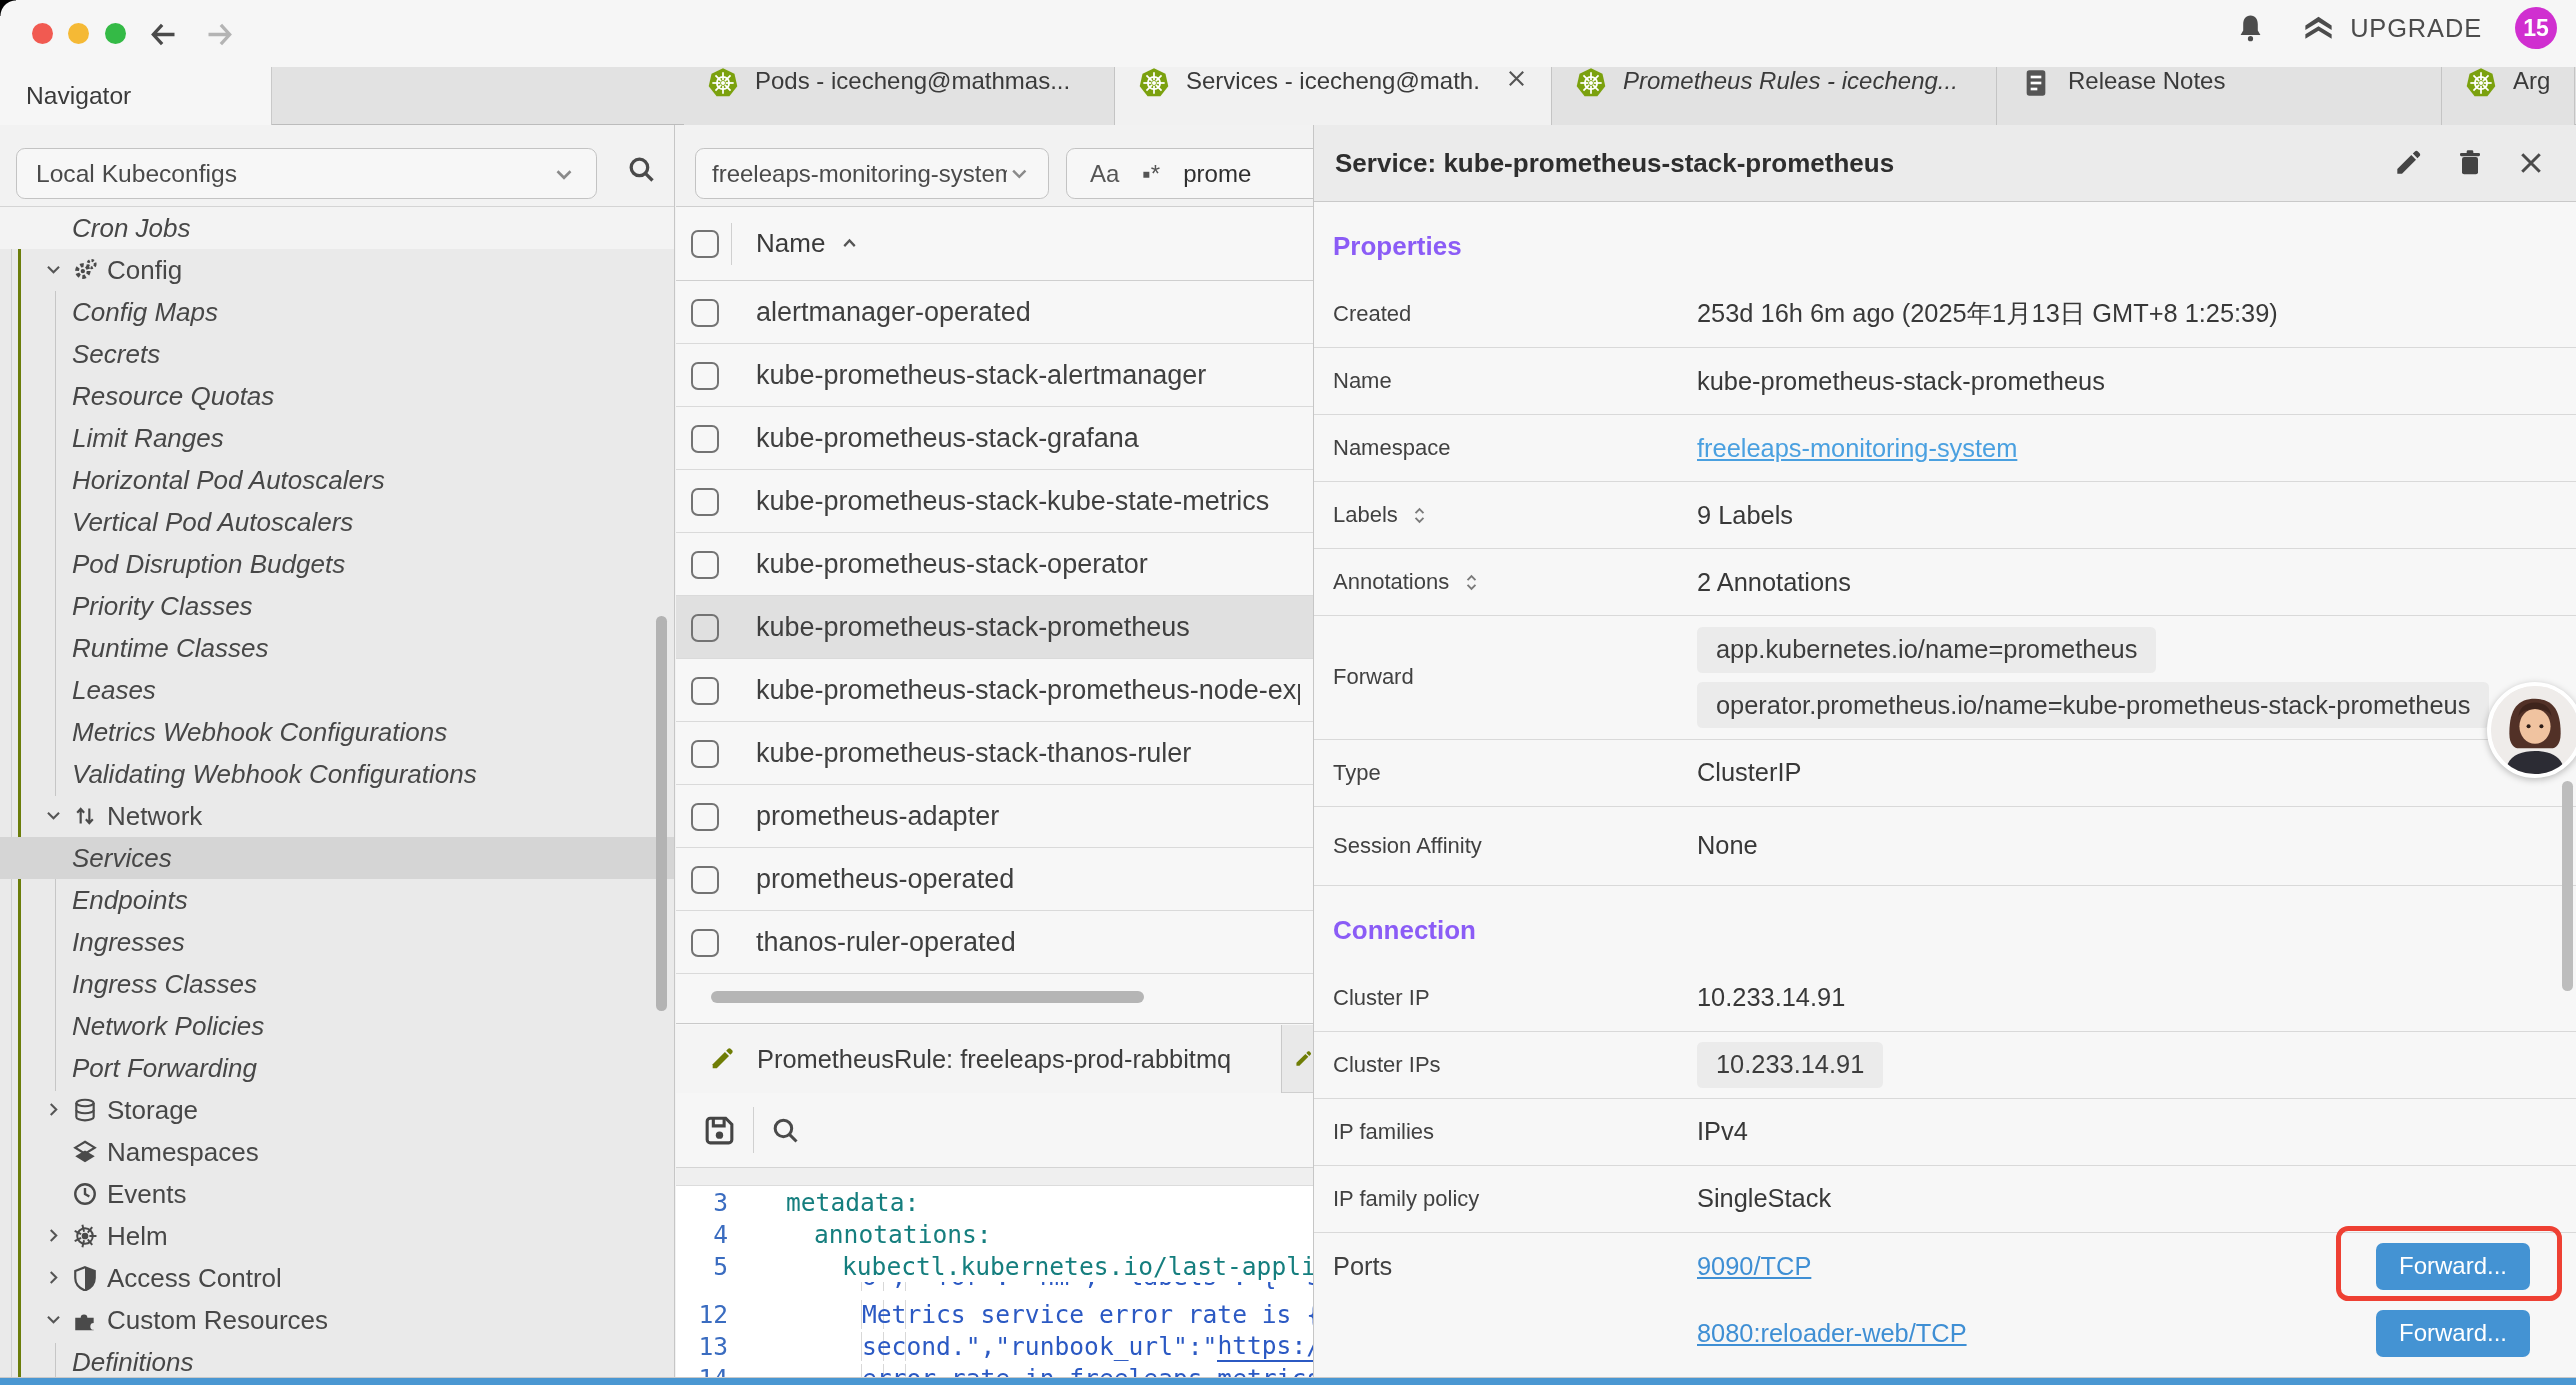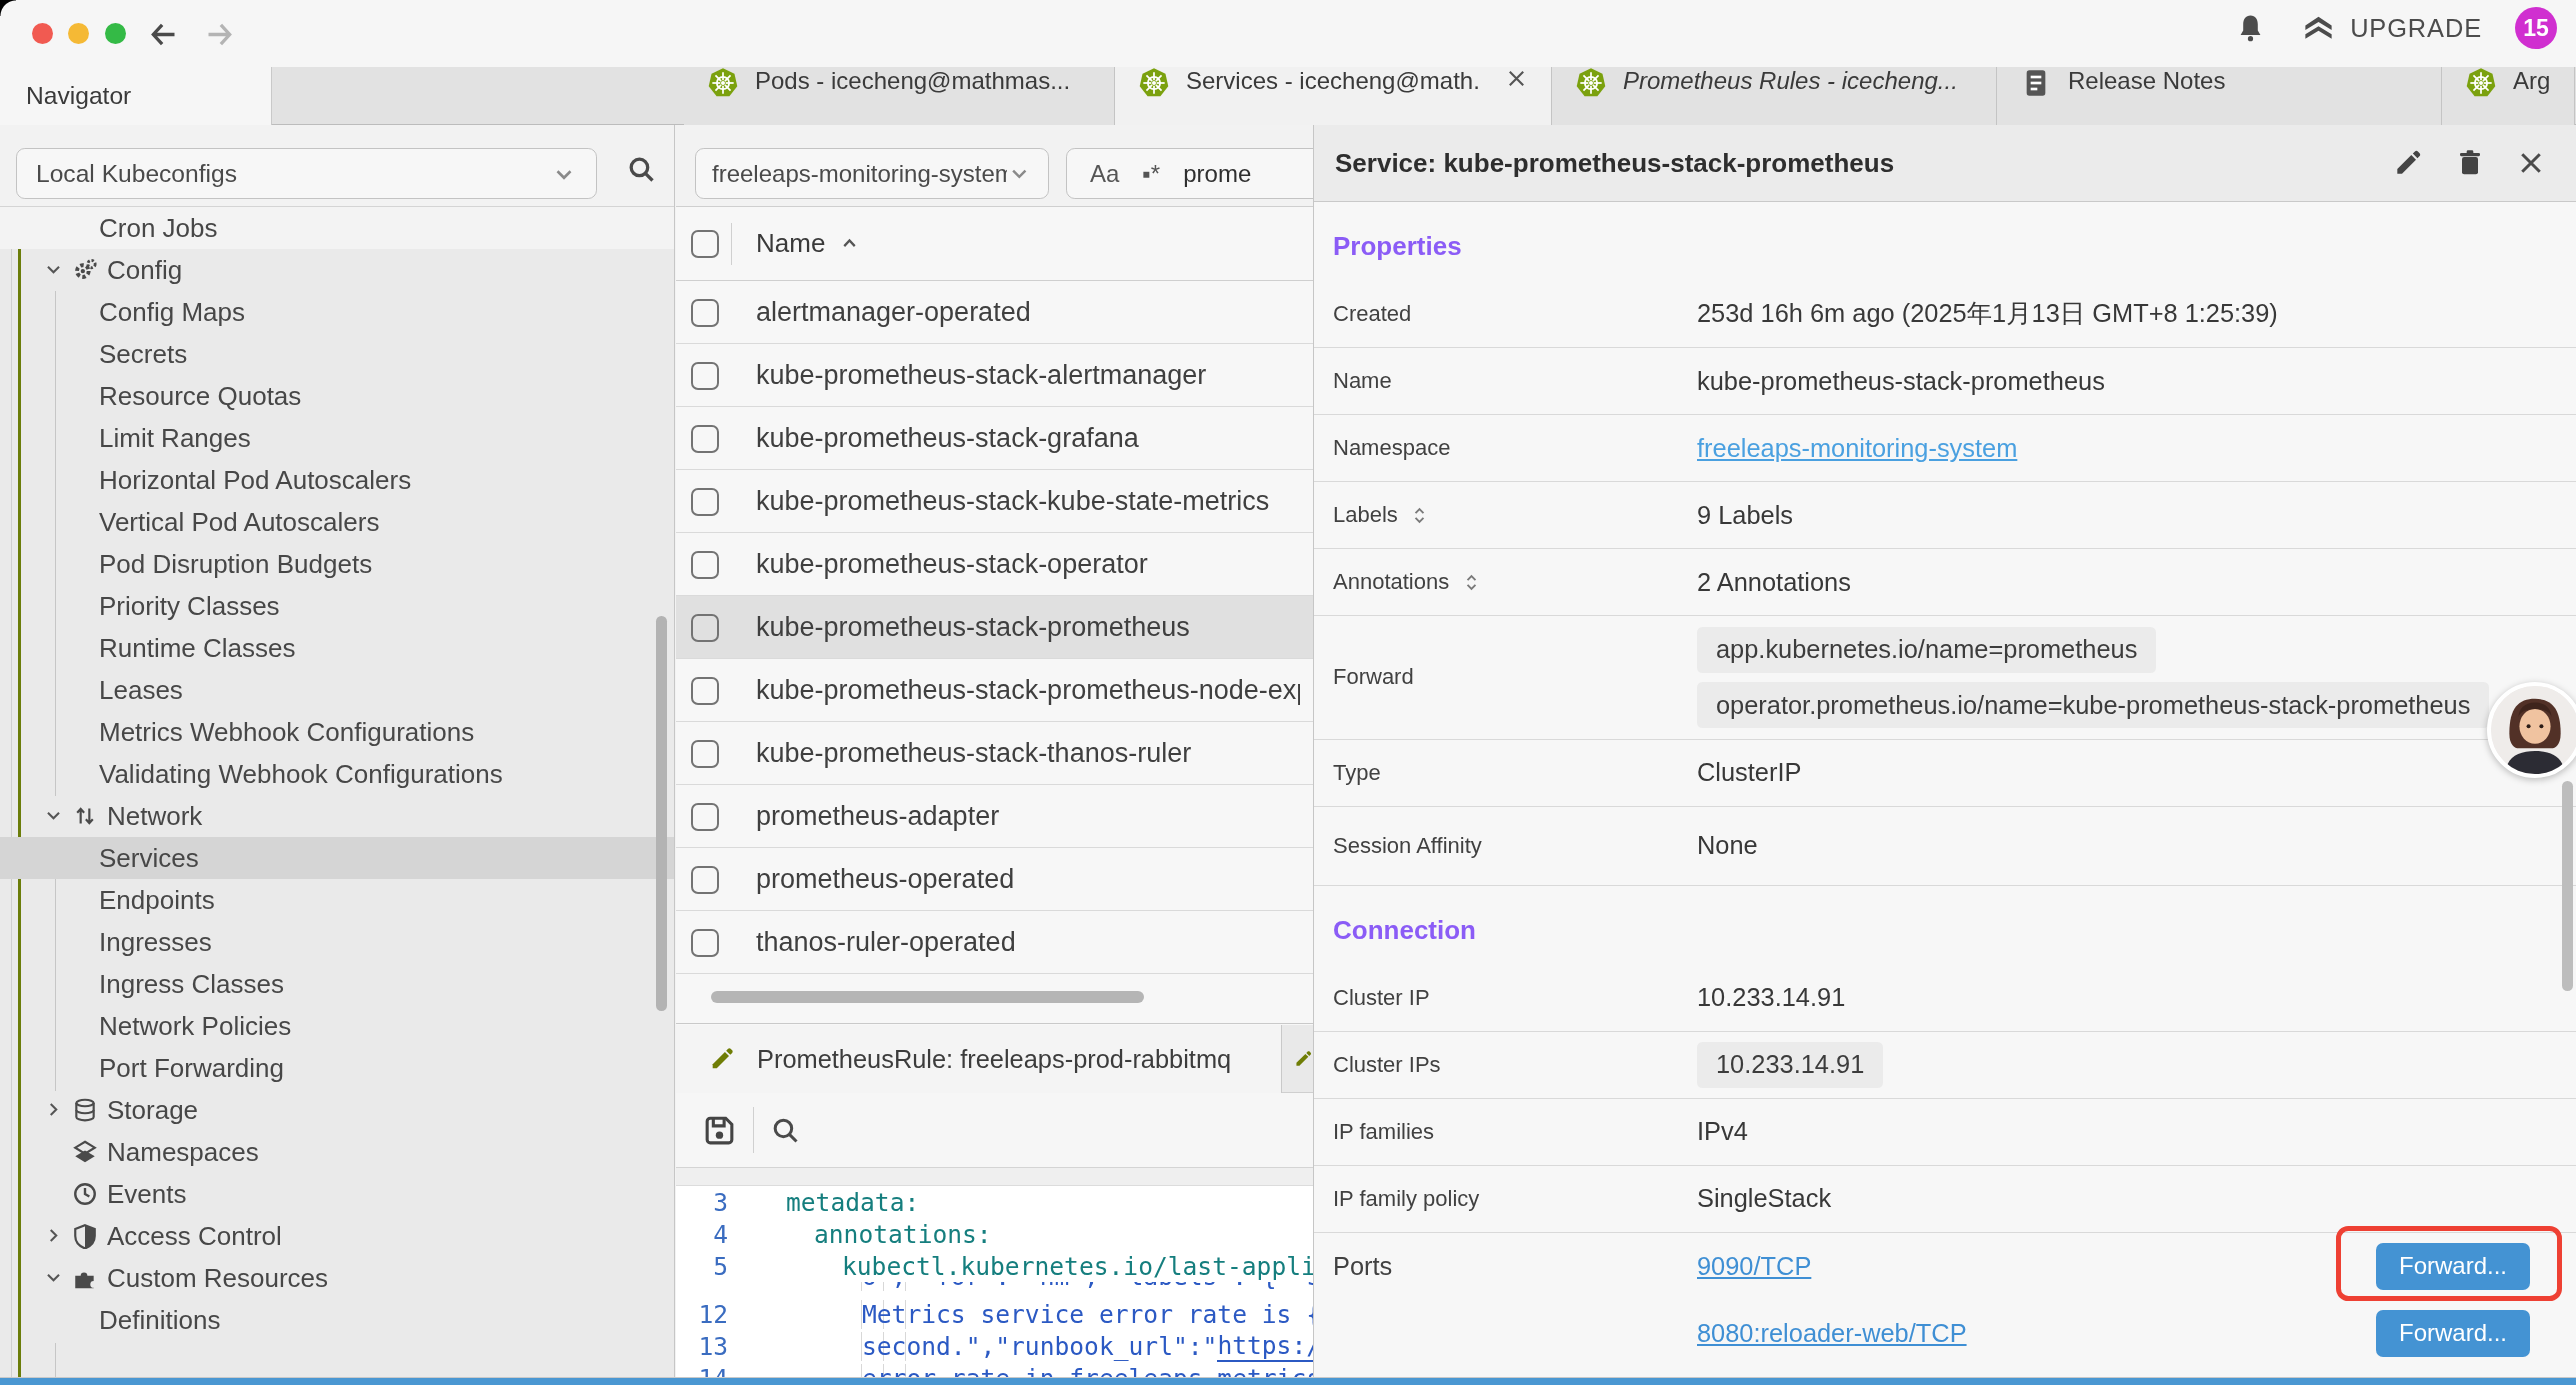--- a/index.html
+++ b/index.html
@@ -54,21 +54,21 @@
   #tree { position:relative; height:1171px; overflow:hidden; }
   #tree-guide-gray { position:absolute; left:10.5px; top:0; bottom:0; width:0.9px; background:#cfcfcf; }
   #tree-guide-green { position:absolute; left:18.4px; top:0; bottom:0; width:2.6px; background:#6b7d0a; }
   .child-guide { position:absolute; left:55px; width:0.9px; background:#c6c6c6; }
   .trow { position:relative; height:42px; display:flex; align-items:center; font-size:26px; color:#474747; white-space:nowrap; }
   .trow.sel { background:#d5d5d5; }
   .trow.hl { background:#f3f3f3; }
   .trow .chev { position:absolute; left:44px; top:11.4px; }
   .trow .gicon { position:absolute; left:72px; top:8px; }
   .trow .glabel { position:absolute; left:107px; }
-  .trow .clabel { position:absolute; left:99px; }
+  .trow .clabel { position:absolute; left:72px;font-style:italic; }
   #side-scrollthumb { position:absolute; left:656px; top:491px; width:10.5px; height:395px; background:#b3b3b3; border-radius:5.3px; }
 
   
   #mid-toolbar { position:relative; height:82px; background:#f2f2f2; border-bottom:0.9px solid #cfcfcf; }
   #ns-select { position:absolute; left:19px; top:23px; width:354px; height:51px; background:#f7f7f7;
     border:1.8px solid #c3c3c3; border-radius:8.8px; display:flex; align-items:center; padding:0 16px; }
   #ns-select span { font-size:24px; color:#4a4a4a; flex:1; white-space:nowrap; overflow:hidden; }
   #svc-search { position:absolute; left:390px; top:23px; width:263px; height:51px; background:#f7f7f7;
     border:1.8px solid #c3c3c3; border-radius:8.8px; display:flex; align-items:center; gap:23px; padding:0 23px; font-size:24px; color:#555; }
   #svc-search .q { color:#2f2f2f; }
@@ -417,20 +417,43 @@
             </span>
             <span class="glabel">Events</span>
           </div>
           <div class="trow">
             <span class="chev">
               <svg width="19" height="19" viewBox="0 0 24 24" fill="none" stroke="#555" stroke-width="2.6">
                 <path d="M8.5 5 L15.5 12 L8.5 19"></path>
               </svg>
             </span>
             <span class="gicon">
+              <svg width="26" height="26" viewBox="0 0 24 24" fill="none" stroke="#4a4a4a" stroke-width="1.8">
+                <circle cx="12" cy="12" r="7.2"></circle>
+                <circle cx="12" cy="12" r="2.2" fill="#4a4a4a"></circle>
+                <g>
+                  <line x1="16" y1="12" x2="22.6" y2="12"></line>
+                  <line x1="14.517281564199351" y1="15.108583845827884" x2="18.67079614512828" y2="20.23774719144389"></line>
+                  <line x1="11.10019578262454" y1="15.897480259140941" x2="9.615518823955034" y2="22.328322686723496"></line>
+                  <line x1="8.404823814803333" y1="13.75348458715631" x2="2.47278310922883" y2="16.646734155964218"></line>
+                  <line x1="8.404823814803331" y1="10.246515412843692" x2="2.4727831092288284" y2="7.353265844035783"></line>
+                  <line x1="11.100195782624539" y1="8.102519740859059" x2="9.615518823955028" y2="1.6716773132765077"></line>
+                  <line x1="14.517281564199351" y1="8.891416154172116" x2="18.67079614512828" y2="3.7622528085561093"></line>
+                </g>
+              </svg>
+            </span>
+            <span class="glabel">Helm</span>
+          </div>
+          <div class="trow">
+            <span class="chev">
+              <svg width="19" height="19" viewBox="0 0 24 24" fill="none" stroke="#555" stroke-width="2.6">
+                <path d="M8.5 5 L15.5 12 L8.5 19"></path>
+              </svg>
+            </span>
+            <span class="gicon">
               <svg width="26" height="26" viewBox="0 0 24 24">
                 <path d="M12 2 L21 5.5 V12 C21 17.5 17 21.5 12 23.5 C7 21.5 3 17.5 3 12 V5.5 Z" fill="none" stroke="#4a4a4a" stroke-width="2"></path>
                 <path d="M12 2 L21 5.5 V12 C21 17.5 17 21.5 12 23.5 Z" fill="#4a4a4a"></path>
               </svg>
             </span>
             <span class="glabel">Access Control</span>
           </div>
           <div class="trow">
             <span class="chev">
               <svg width="19" height="19" viewBox="0 0 24 24" fill="none" stroke="#555" stroke-width="2.6">

